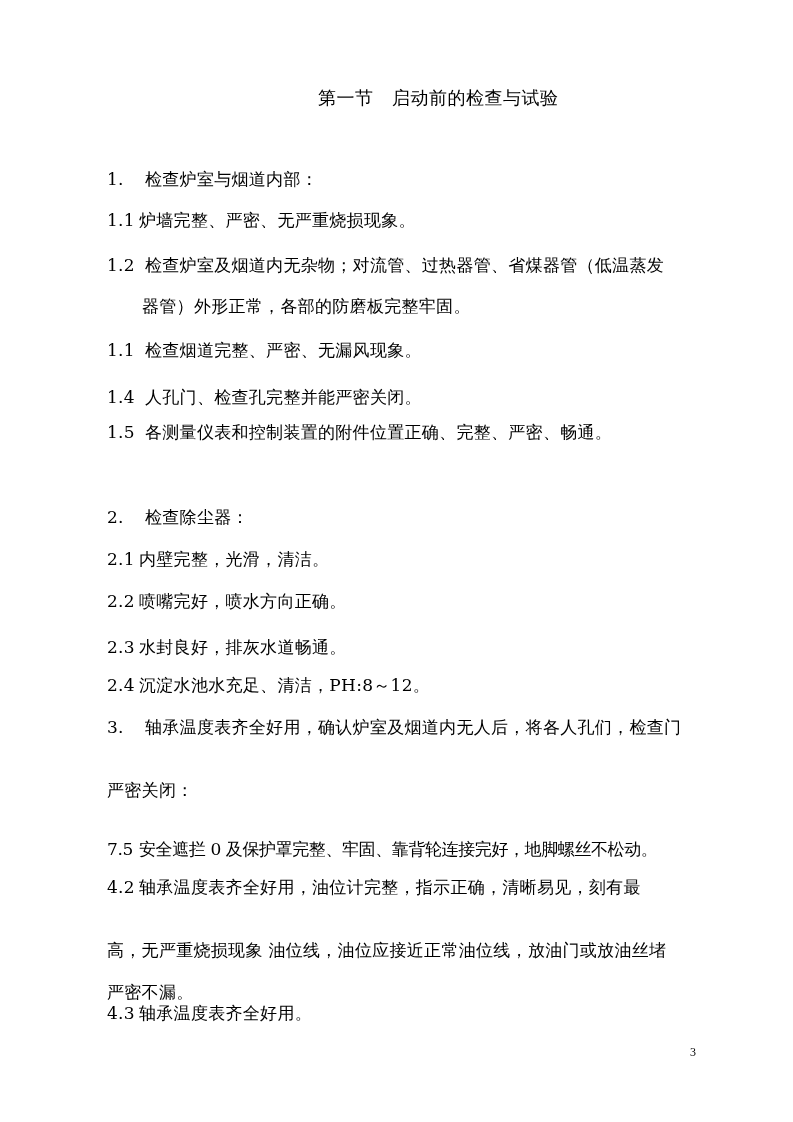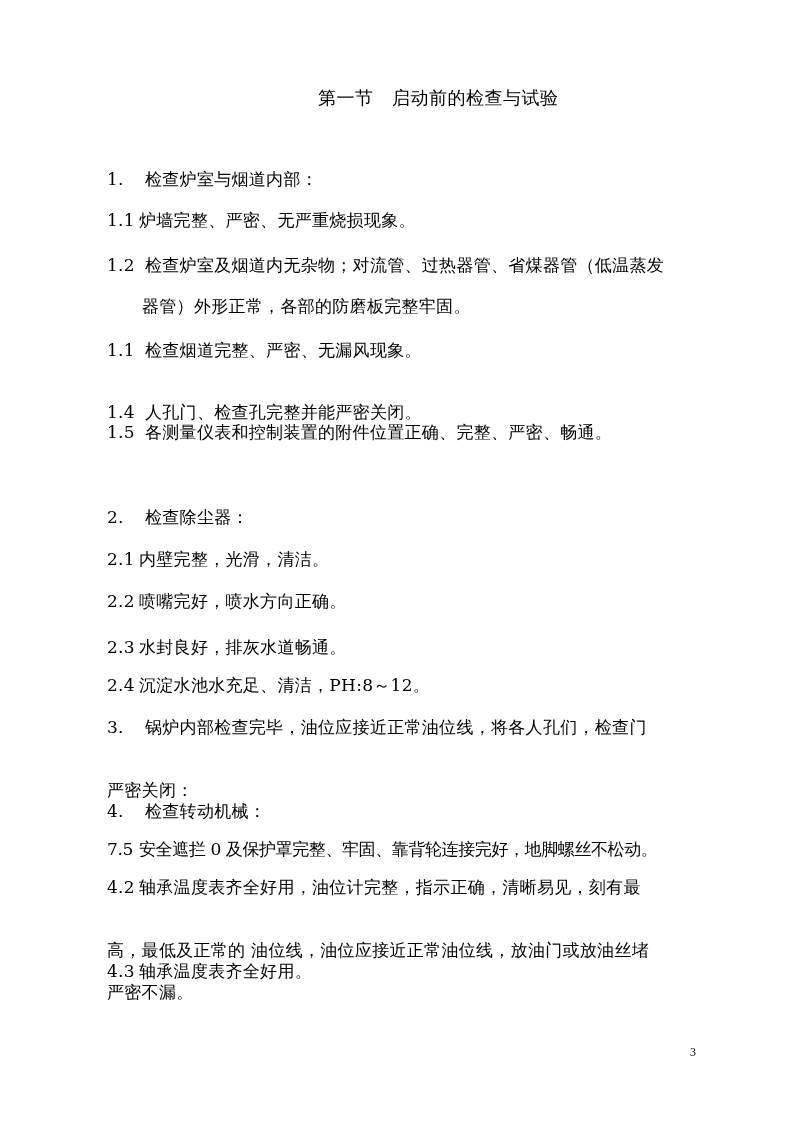--- a/index.html
+++ b/index.html
@@ -23,30 +23,29 @@
 <div class="page">
   <div class="title">
     <span>第一节　启动前的检查与试验</span>
   </div>
 
   <div class="line" style="top:168px"><span class="num">1.</span><span>检查炉室与烟道内部：</span></div>
   <div class="line" style="top:209px"><span class="num tight">1.1</span><span>炉墙完整、严密、无严重烧损现象。</span></div>
   <div class="line" style="top:254px"><span class="num">1.2</span><span>检查炉室及烟道内无杂物；对流管、过热器管、省煤器管（低温蒸发</span></div>
   <div class="line cont" style="top:295px"><span>器管）外形正常，各部的防磨板完整牢固。</span></div>
   <div class="line" style="top:339px"><span class="num">1.1</span><span>检查烟道完整、严密、无漏风现象。</span></div>
-  <div class="line" style="top:401px"><span class="num">1.4</span><span>人孔门、检查孔完整并能严密关闭。</span></div>
+  <div class="line" style="top:386px"><span class="num">1.4</span><span>人孔门、检查孔完整并能严密关闭。</span></div>
   <div class="line" style="top:421px"><span class="num">1.5</span><span>各测量仪表和控制装置的附件位置正确、完整、严密、畅通。</span></div>
   <div class="line" style="top:506px"><span class="num">2.</span><span>检查除尘器：</span></div>
   <div class="line" style="top:548px"><span class="num tight">2.1</span><span>内壁完整，光滑，清洁。</span></div>
   <div class="line" style="top:590px"><span class="num tight">2.2</span><span>喷嘴完好，喷水方向正确。</span></div>
   <div class="line" style="top:636px"><span class="num tight">2.3</span><span>水封良好，排灰水道畅通。</span></div>
   <div class="line" style="top:674px"><span class="num tight">2.4</span><span>沉淀水池水充足、清洁，PH:8～12。</span></div>
-  <div class="line" style="top:716px"><span class="num">3.</span><span>锅炉内部检查完毕，油位应接近正常油位线，将各人孔们，检查门</span></div>
+  <div class="line" style="top:716px"><span class="num">3.</span><span>轴承温度表齐全好用，确认炉室及烟道内无人后，将各人孔们，检查门</span></div>
   <div class="line cont0" style="top:758px"><span>严密关闭：</span></div>
-  <div class="line" style="top:800px"><span class="num">4.</span><span>检查转动机械：</span></div>
   <div class="line" style="top:838px; letter-spacing:-0.4px"><span class="num tight">7.5</span><span>安全遮拦 0 及保护罩完整、牢固、靠背轮连接完好，地脚螺丝不松动。</span></div>
   <div class="line" style="top:876px"><span class="num tight">4.2</span><span>轴承温度表齐全好用，油位计完整，指示正确，清晰易见，刻有最</span></div>
-  <div class="line cont0" style="top:918px"><span>高，最低及正常的 油位线，油位应接近正常油位线，放油门或放油丝堵</span></div>
+  <div class="line cont0" style="top:918px"><span>高，无严重烧损现象 油位线，油位应接近正常油位线，放油门或放油丝堵</span></div>
   <div class="line cont0" style="top:960px"><span>严密不漏。</span></div>
-  <div class="line" style="top:960px"><span class="num tight">4.3</span><span>轴承温度表齐全好用。</span></div>
+  <div class="line" style="top:1002px"><span class="num tight">4.3</span><span>轴承温度表齐全好用。</span></div>
 
   <div class="pagenum">3</div>
 </div>
 
 </body></html>

